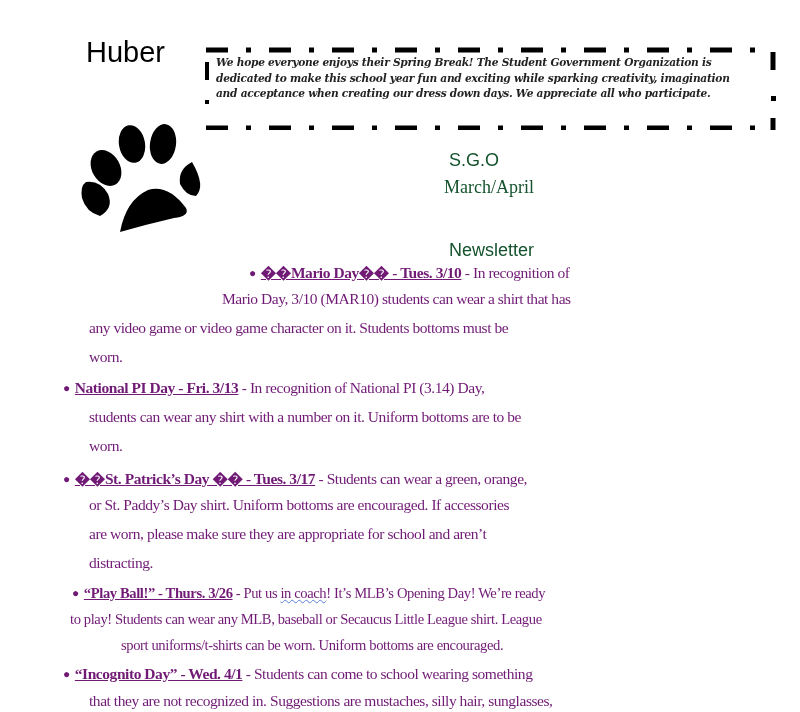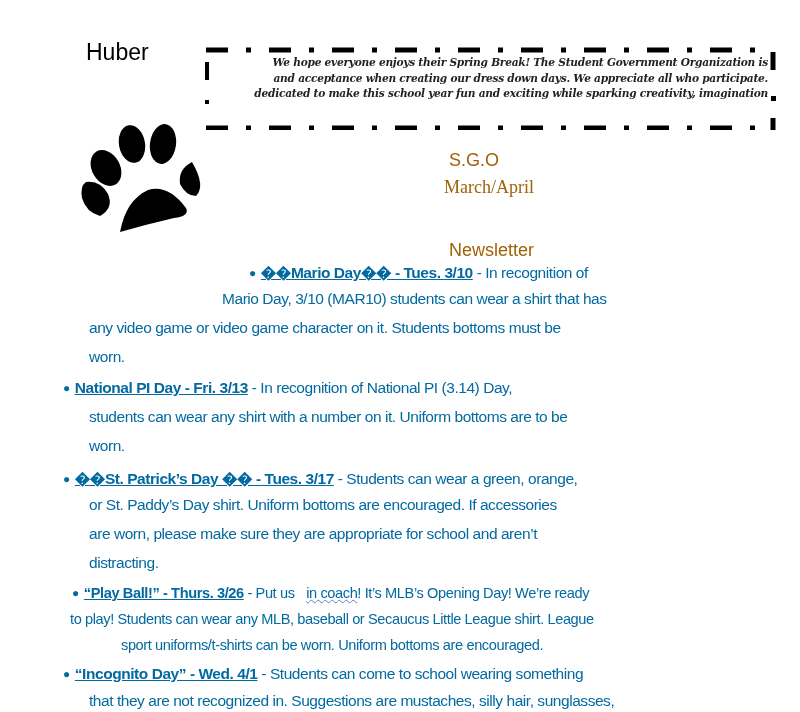--- a/index.html
+++ b/index.html
@@ -1,32 +1,32 @@
 <!DOCTYPE html>
 <html><head>
 <meta charset="utf-8">
 <style>
   html, body { margin:0; padding:0; background:#ffffff; }
   body { width:800px; height:712px; position:relative; overflow:hidden; color:#000; font-family:"DejaVu Sans", sans-serif; }
-  .school-name { position:absolute; left:78px; top:33px; font-family:"Liberation Sans", sans-serif; font-size:23px; line-height:39px; color:#000; }
+  .school-name { position:absolute; left:78px; top:33px; font-family:"Liberation Sans", sans-serif; font-size:29px; line-height:39px; color:#000; }
   .school-name .l1 { display:block; padding-left:8px; }
   .school-name .l2 { display:block; }
   .paw { position:absolute; left:78px; top:124px; width:132px; height:110px; }
   .banner { position:absolute; left:204px; top:46px; width:572px; height:84px; }
   .banner-border { position:absolute; inset:0; }
-  .banner-text { position:absolute; left:12px; top:9px; width:552px; font-family:"DejaVu Serif", serif; font-style:italic; font-weight:bold; font-size:10.6px; line-height:15.5px; color:#222; letter-spacing:-0.25px;text-align:right; }
-  .sgo { position:absolute; font-family:"Liberation Sans", sans-serif; font-size:18px; color:#a16207; white-space:nowrap; }
+  .banner-text { position:absolute; left:12px; top:9px; width:552px; font-family:"DejaVu Serif", serif; font-style:italic; font-weight:bold; font-size:10.6px; line-height:15.5px; color:#222; letter-spacing:-0.25px; }
+  .sgo { position:absolute; font-family:"Liberation Sans", sans-serif; font-size:18px; color:#14532d; white-space:nowrap; }
   .sgo1 { left:449px; top:150px; }
   .sgo2 { left:444px; top:177px;font-family:Liberation Serif, serif; }
   .sgo3 { left:449px; top:205px;margin-top:35px; }
-  .line { position:absolute; font-family:Liberation Sans, sans-serif; font-size:15.5px; white-space:nowrap; letter-spacing:-0.45px; color:#0369a1; }
+  .line { position:absolute; font-family:Liberation Serif, serif; font-size:15.5px; white-space:nowrap; letter-spacing:-0.45px; color:#701a75; }
   .line.small { font-size:14.6px; letter-spacing:-0.4px; }
   .title { font-weight:bold; text-decoration:underline; }
   .bullet { font-size:12px; margin-right:5px; position:relative; top:-1px; }
-  .squiggle { text-decoration:underline wavy #5b7fd6; text-decoration-thickness:1px;margin-left:8px; }
+  .squiggle { text-decoration:underline wavy #5b7fd6; text-decoration-thickness:1px; }
 </style>
 </head>
 <body>
 
 <div class="school-name">
   <span class="l1">Huber</span>
 </div>
 
 <svg class="paw" viewBox="0 0 132 110">
   <ellipse cx="28" cy="44" rx="14" ry="19" transform="rotate(-30 28 44)" fill="#000"></ellipse>
@@ -42,22 +42,22 @@
     <line x1="2" y1="4" x2="562" y2="4" stroke="#000" stroke-width="5" stroke-dasharray="22 18 5 18"></line>
     <line x1="2" y1="82" x2="562" y2="82" stroke="#000" stroke-width="5" stroke-dasharray="22 18 5 18"></line>
     <line x1="3" y1="16" x2="3" y2="34" stroke="#000" stroke-width="4"></line>
     <rect x="1" y="54" width="4" height="4" fill="#000"></rect>
     <line x1="569" y1="6" x2="569" y2="24" stroke="#000" stroke-width="5"></line>
     <rect x="567" y="50" width="5" height="5" fill="#000"></rect>
     <line x1="569" y1="72" x2="569" y2="84" stroke="#000" stroke-width="5"></line>
   </svg>
   <div class="banner-text">
     <div>We hope everyone enjoys their Spring Break!  The Student Government Organization is</div>
+    <div>dedicated to make this school year fun and exciting while sparking creativity, imagination</div>
     <div>and acceptance when creating our dress down days.  We appreciate all who participate.</div>
-    <div>dedicated to make this school year fun and exciting while sparking creativity, imagination</div>
   </div>
 </div>
 
 <div class="sgo sgo1">S.G.O</div>
 <div class="sgo sgo2">March/April</div>
 <div class="sgo sgo3">Newsletter</div>
 
 <div class="line" style="left:249px; top:261px;">
   <span class="bullet">●</span><span class="title">��Mario Day�� - Tues. 3/10</span><span> - In recognition of</span>
 </div>

